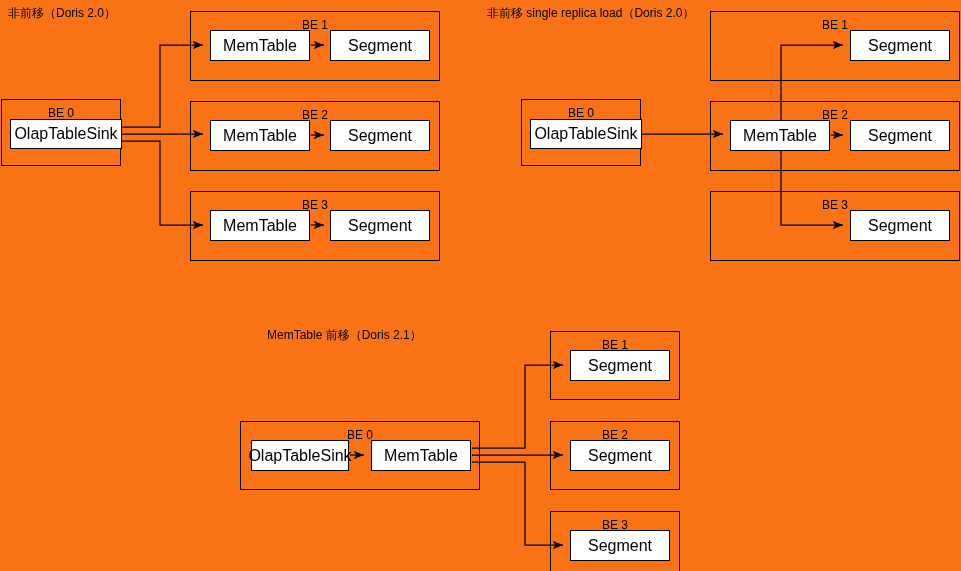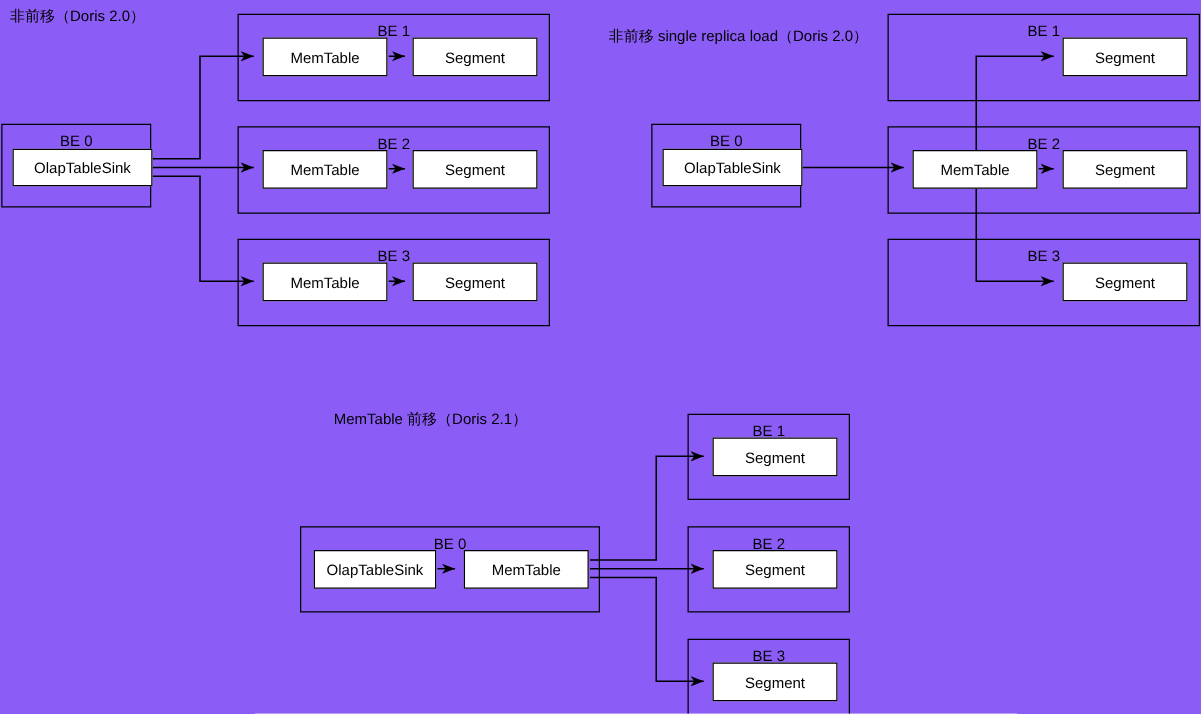--- a/index.html
+++ b/index.html
@@ -8,21 +8,21 @@
     background: #ffffff;
   }
   body {
     font-family: "Liberation Sans", "DejaVu Sans", sans-serif;
     color: #000000;
   }
   #canvas {
     position: relative;
     width: 961px;
     height: 571px;
-    background: #8b5cf6;
+    background: #f97316;
     overflow: hidden;
   }
   #wires {
     position: absolute;
     left: 0;
     top: 0;
     width: 961px;
     height: 571px;
     pointer-events: none;
   }
@@ -52,21 +52,21 @@
     white-space: nowrap;
   }
   .node {
     position: absolute;
     border: 1.3px solid #000000;
     background: #ffffff;
     box-sizing: border-box;
     display: flex;
     align-items: center;
     justify-content: center;
-    font-size: 12px;
+    font-size: 16px;
     line-height: 14px;
     color: #000000;
     white-space: nowrap;
     z-index: 3;
   }
 </style>
 </head>
 <body>
 
 <div id="canvas">
@@ -126,21 +126,21 @@
   </div>
   <div class="node" style="left:210px; top:120px; width:100px; height:31px;">MemTable</div>
   <div class="node" style="left:330px; top:120px; width:100px; height:31px;">Segment</div>
 
   <div class="be-box" style="left:190px; top:181px; width:250px; height:70px;">
     <div class="be-label">BE 3</div>
   </div>
   <div class="node" style="left:210px; top:210px; width:100px; height:31px;">MemTable</div>
   <div class="node" style="left:330px; top:210px; width:100px; height:31px;">Segment</div>
 
-  <div class="title" style="left:487px; top:6px;margin-top:16px;">非前移 single replica load（Doris 2.0）</div>
+  <div class="title" style="left:487px; top:6px;">非前移 single replica load（Doris 2.0）</div>
 
   <div class="be-box" style="left:521px; top:89px; width:120px; height:67px;">
     <div class="be-label">BE 0</div>
   </div>
   <div class="node" style="left:530px; top:119px; width:112px; height:30px;">OlapTableSink</div>
 
   <div class="be-box" style="left:710px; top:1px; width:250px; height:70px;">
     <div class="be-label">BE 1</div>
   </div>
   <div class="node" style="left:850px; top:30px; width:100px; height:31px;">Segment</div>

